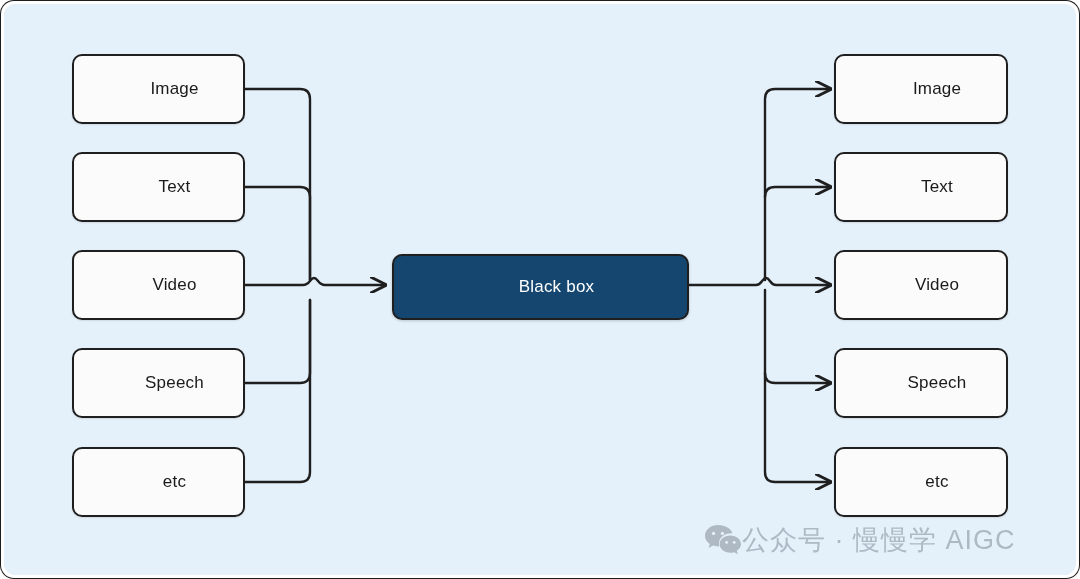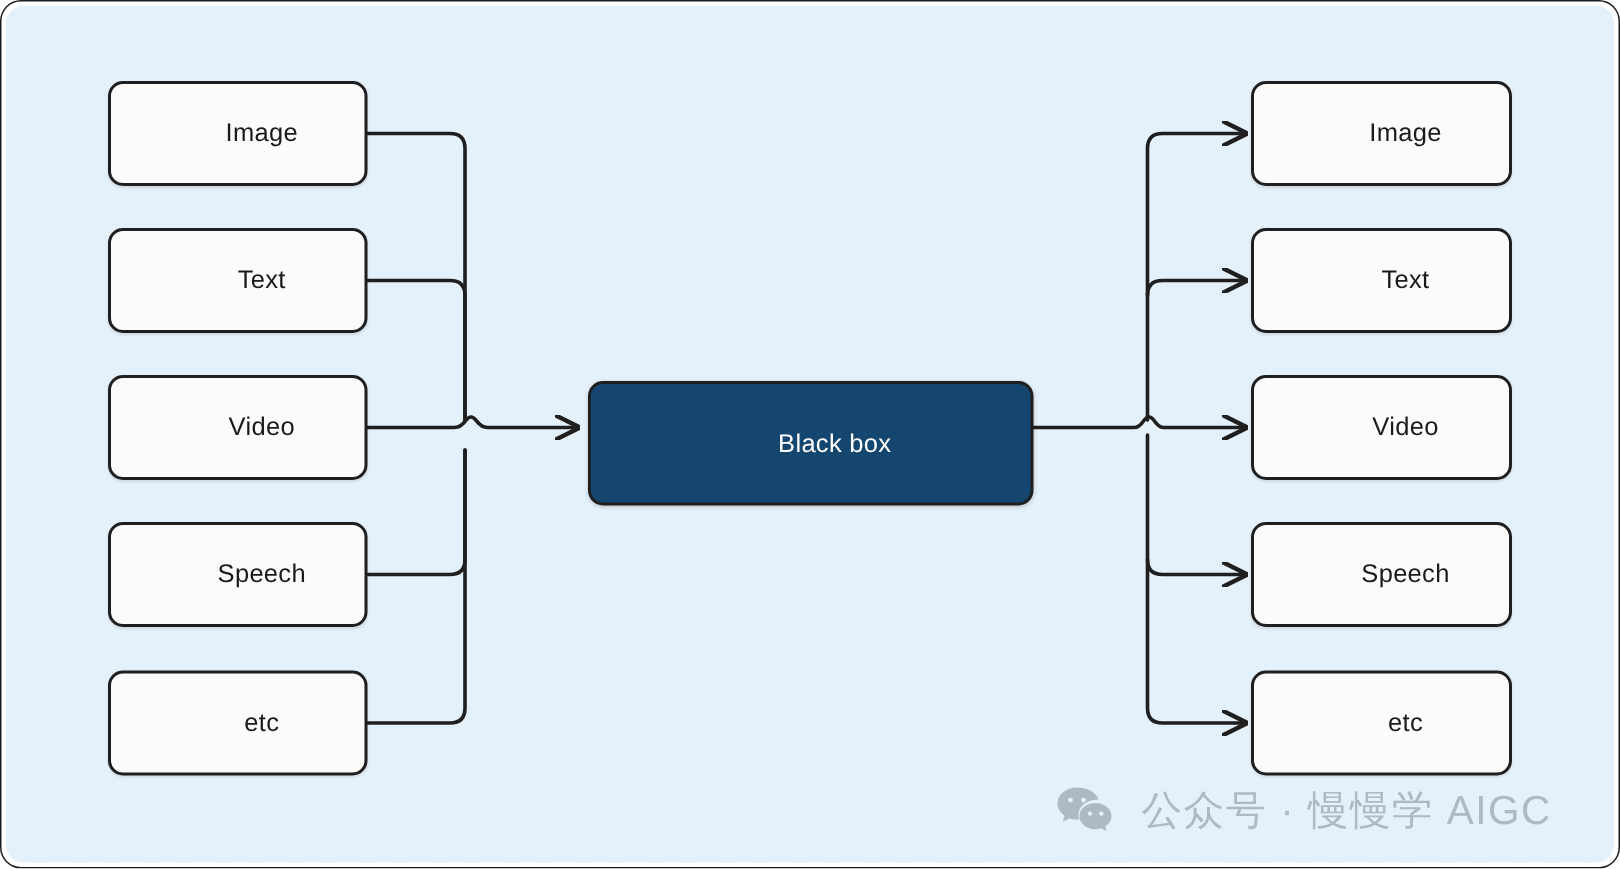--- a/index.html
+++ b/index.html
@@ -79,21 +79,21 @@
     color: #ffffff;
     border-color: #1f1f1f;
     box-shadow: 0 1px 3px rgba(0,0,0,0.18);
   }
   #watermark {
     position: absolute;
     left: 700px;
     top: 518px;
     display: flex;
     align-items: center;
-    gap: 19px;
+    gap: 0;
     color: #aeb9c4;
     font-size: 27px;
     letter-spacing: 1px;
     user-select: none;
   }
   #watermark .wm-text { white-space: nowrap; }
 </style>
 </head>
 <body>
 
@@ -149,21 +149,21 @@
     <div class="node" style="left:68px;  top:246px; width:173px; height:70px;">
       <span>Video</span>
     </div>
     <div class="node" style="left:68px;  top:344px; width:173px; height:70px;">
       <span>Speech</span>
     </div>
     <div class="node" style="left:68px;  top:443px; width:173px; height:70px;">
       <span>etc</span>
     </div>
 
-    <div class="node dark" style="left:388px; top:250px; width:297px; height:83px;">
+    <div class="node dark" style="left:388px; top:250px; width:297px; height:66px;">
       <span>Black box</span>
     </div>
 
     <div class="node" style="left:830px; top:50px;  width:174px; height:70px;">
       <span>Image</span>
     </div>
     <div class="node" style="left:830px; top:148px; width:174px; height:70px;">
       <span>Text</span>
     </div>
     <div class="node" style="left:830px; top:246px; width:174px; height:70px;">

